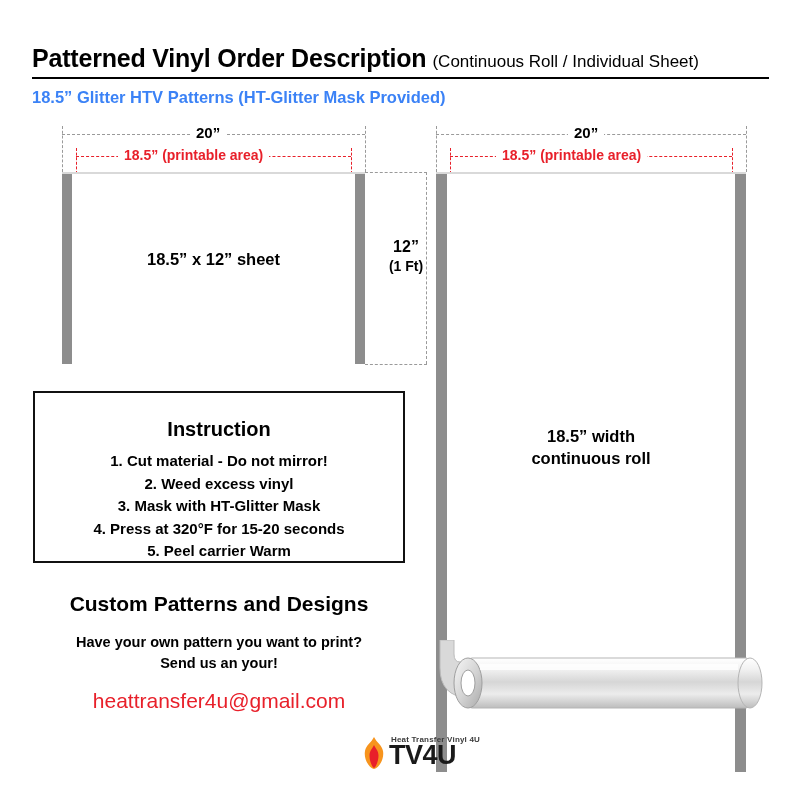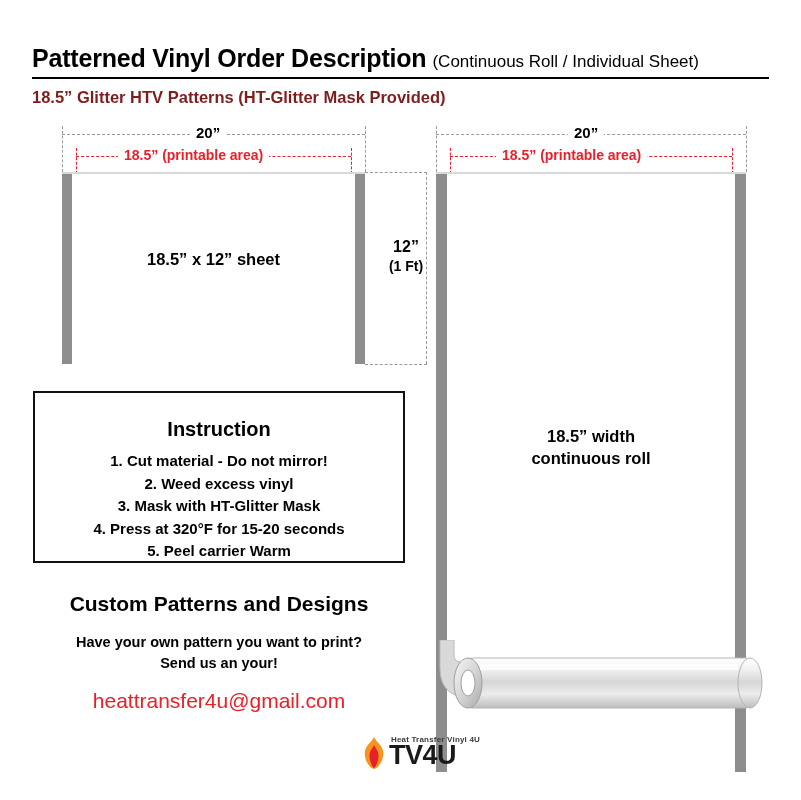--- a/index.html
+++ b/index.html
@@ -42,21 +42,21 @@
     border-bottom: 2px solid #000;
     margin-top: 4px;
     width: 737px;
   }
   .subtitle {
     position: absolute;
     left: 32px;
     top: 88px;
     font-size: 16.5px;
     font-weight: bold;
-    color: #7f1d1d;
+    color: #3b82f6;
   }
 
   
   #sheet-group {
     position: absolute;
     left: 55px;
     top: 120px;
     width: 330px;
     height: 250px;
   }

